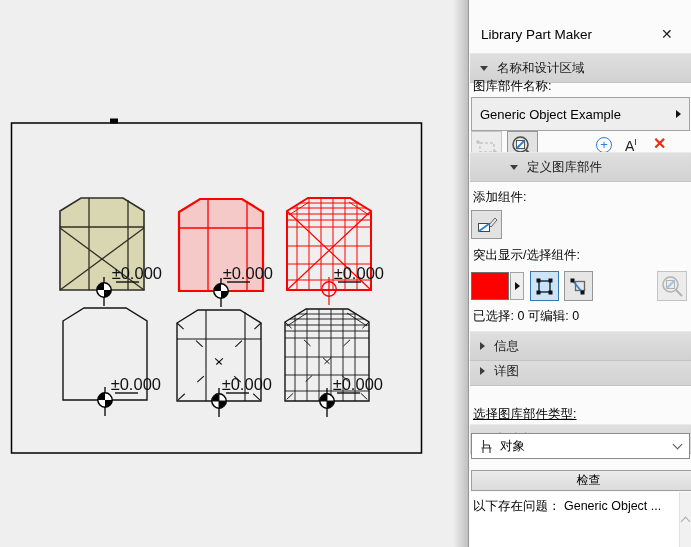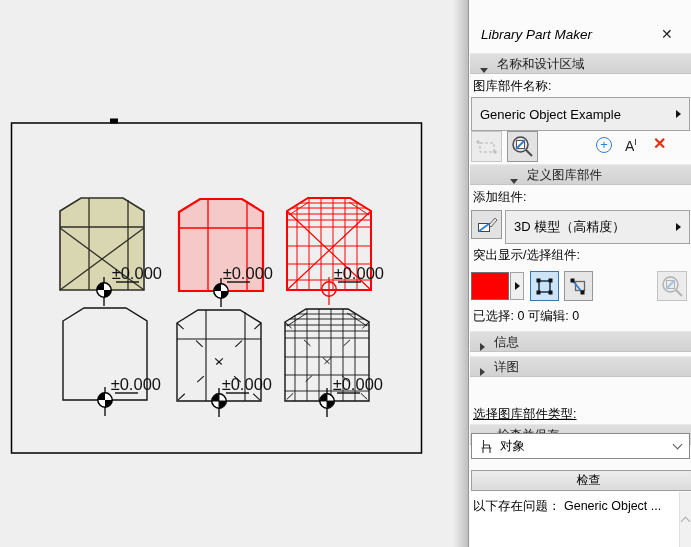--- a/index.html
+++ b/index.html
@@ -11,25 +11,25 @@
   }
   
   .canvas{position:absolute;left:0;top:0;}
   .canvas text{font-family:"Liberation Sans",sans-serif;font-size:16.5px;fill:#111;}
   
   .shadow{position:absolute;left:453px;top:0;width:15px;height:547px;
     background:linear-gradient(to right,rgba(0,0,0,0),rgba(0,0,0,0.20));}
   .panel{position:absolute;left:468px;top:0;width:223px;height:547px;
     background:#fbfbfb;border-left:1px solid #969696;box-sizing:border-box;}
   .panel *{box-sizing:border-box;}
-  .title{position:absolute;left:12px;top:27px;font-size:13.5px;color:#000;font-style:italic;}
+  .title{position:absolute;left:12px;top:27px;font-size:13.5px;color:#000;}
   .close{position:absolute;left:192px;top:25px;font-size:14px;color:#222;cursor:pointer;line-height:18px;}
-  .secbar{position:absolute;left:1px;width:221px;height:21px;
+  .secbar{position:absolute;left:1px;width:221px;height:30px;
     background:linear-gradient(#dfdfdf,#d2d2d2);border-top:1px solid #e9e9e9;border-bottom:1px solid #c4c4c4;
-    display:flex;align-items:flex-end;padding-left:10px;font-size:12.5px;color:#1a1a1a;cursor:pointer;}
+    display:flex;align-items:center;padding-left:10px;font-size:12.5px;color:#1a1a1a;cursor:pointer;}
   .secbar .txt{margin-left:9px;}
   .tri-d{width:0;height:0;border-left:4px solid transparent;border-right:4px solid transparent;border-top:5px solid #3c3c3c;}
   .tri-r{width:0;height:0;border-top:4px solid transparent;border-bottom:4px solid transparent;border-left:5px solid #3c3c3c;}
   .lbl{position:absolute;left:4px;font-size:12.5px;color:#000;white-space:nowrap;}
   .field{position:absolute;left:2px;width:219px;height:28px;background:#eeeeee;border:1px solid #a3a3a3;
     display:flex;align-items:center;padding:16px 8px;font-size:13px;color:#000;cursor:pointer;}
   .field .sp{flex:1;}
   .arr-r{width:0;height:0;border-top:4px solid transparent;border-bottom:4px solid transparent;border-left:5px solid #111;}
   .tbtn{position:absolute;width:31px;height:31px;background:#e2e2e2;border:1px solid #979797;
     display:flex;align-items:center;justify-content:center;cursor:pointer;}
@@ -167,38 +167,33 @@
     </svg>
   </div>
   <div class="plus-ic" style="left:127px;top:137px;">
     <span>+</span>
   </div>
   <div class="fontA" style="left:156px;top:137px;">
     <span>A</span><sup>I</sup>
   </div>
   <div class="delX" style="left:184px;top:134px;">✕</div>
 
-  <div class="secbar" style="top:164px;padding-left:40px;">
+  <div class="secbar" style="top:152px;padding-left:40px;">
     <span class="tri-d"></span>
     <span class="txt">定义图库部件</span>
   </div>
 
   <div class="lbl" style="top:189px;">添加组件:</div>
 
   <div class="tbtn" style="left:2px;top:210px;width:31px;height:29px;">
     <svg width="22" height="18">
       <rect x="2.5" y="7.5" width="11" height="8" fill="#fff" stroke="#444"></rect>
       <path d="M2.5,15.5 L13.5,7.5" stroke="#2e7fd4" stroke-width="1.8"></path>
       <path d="M13,9 L19,2 L21,4 L15,11 Z" fill="#e8e8e8" stroke="#555" stroke-width="0.9"></path>
     </svg>
-  </div>
-  <div class="field" style="left:36px;top:210px;width:185px;height:29px;">
-    <span>3D 模型（高精度）</span>
-    <span class="sp"></span>
-      <span class="arr-r"></span>
   </div>
 
   <div class="lbl" style="top:247px;">突出显示/选择组件:</div>
 
   <div class="swatch"></div>
   <div class="swarr">
     <span class="arr-r"></span>
   </div>
   <div class="sbtn act" style="left:61px;">
     <svg width="19" height="19">

